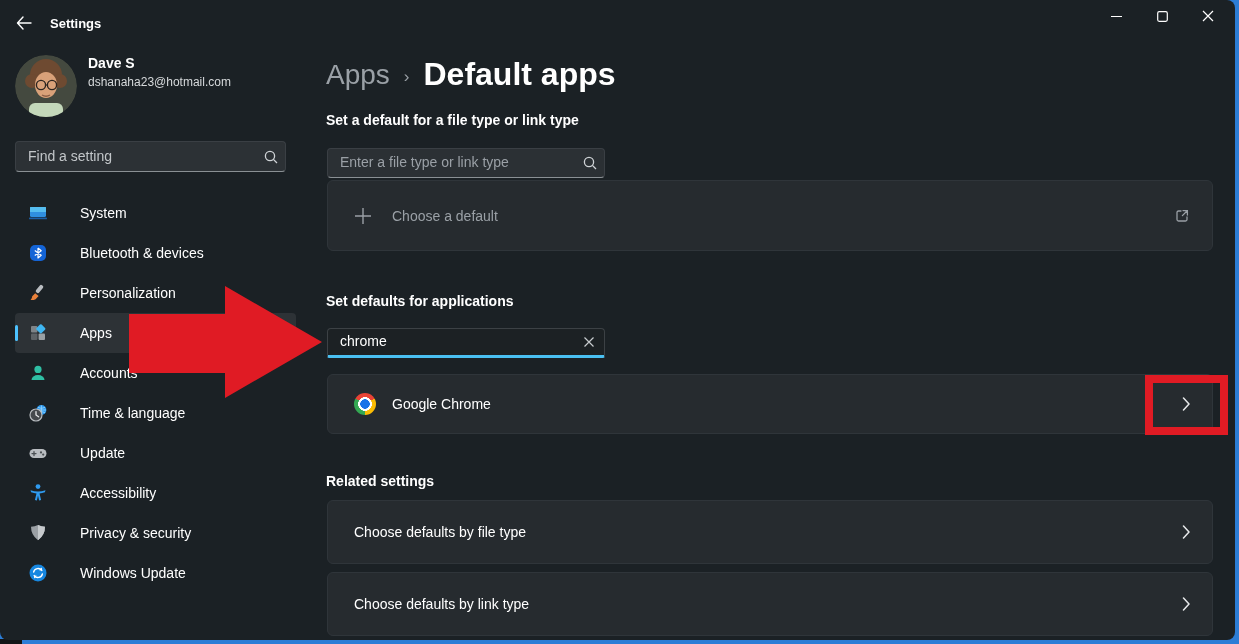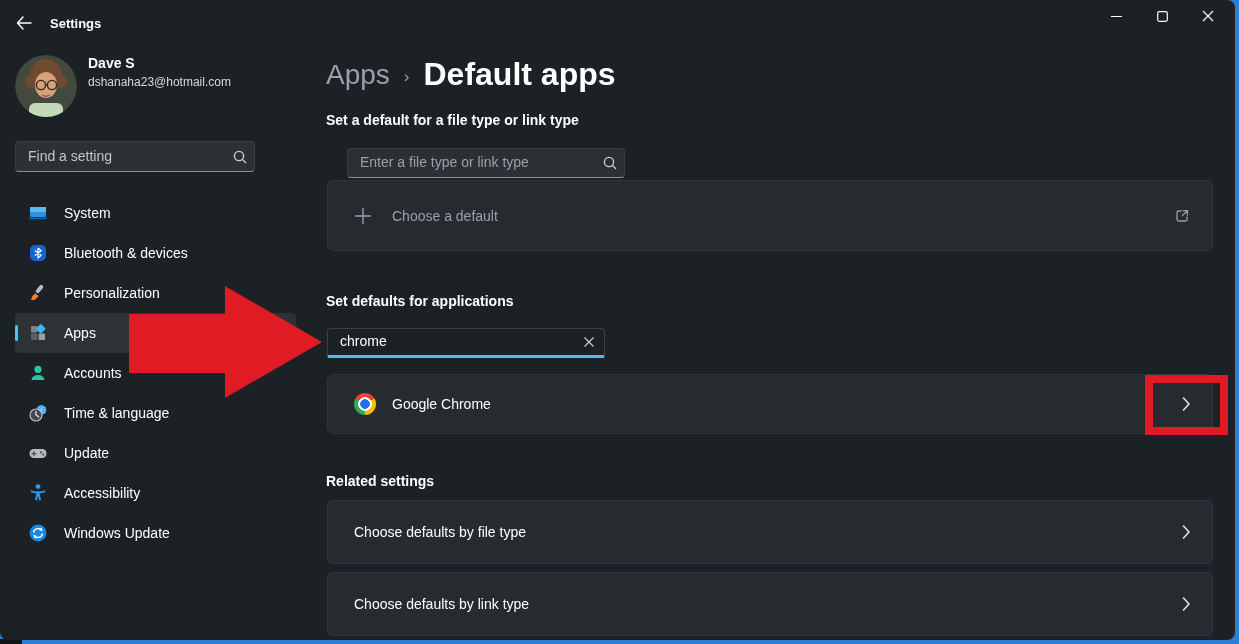--- a/index.html
+++ b/index.html
@@ -21,31 +21,31 @@
   .win-btn { width:46px; height:32px; display:flex; align-items:center; justify-content:center; cursor:pointer; }
 
   
   .sidebar { position:absolute; left:0; top:48px; width:310px; bottom:0; }
   .profile { position:absolute; left:15px; top:7px; display:flex; align-items:flex-start; cursor:pointer; }
   .avatar { width:62px; height:62px; border-radius:50%; overflow:hidden; flex:0 0 62px; }
   .profile-txt { margin-left:11px; }
   .profile-name { font-size:14px; font-weight:700; color:#fff; }
   .profile-email { font-size:12px; color:#d6d9db; margin-top:4px; }
 
-  .find-box { position:absolute; left:15px; top:93px; width:240px; height:31px;
+  .find-box { position:absolute; left:15px; top:93px; width:271px; height:31px;
     background:#2c3135; border:1px solid #3a3f44; border-bottom:1px solid #8a9094;
     border-radius:4px; display:flex; align-items:center; }
   .find-box input { flex:1; background:transparent; border:none; outline:none;
     color:#e8eaec; font-size:14px; padding:0 10px 2px 12px; font-family:"Liberation Sans", sans-serif; }
   .find-box input::placeholder { color:#c2c6c9; }
   .find-ic { width:28px; display:flex; justify-content:center; align-items:center; }
 
   .nav { position:absolute; left:15px; top:145px; width:281px; }
   .nav-item { position:relative; height:40px; display:flex; align-items:center;
-    border-radius:4px; cursor:pointer; padding-left:13px; }
+    border-radius:4px; cursor:pointer; padding-left:13px;gap:16px; }
   .nav-item.selected { background:#2d3236; }
   .nav-pill { position:absolute; left:0; top:12px; width:3px; height:16px;
     border-radius:2px; background:#4cc2ff; }
   .nav-ic { width:20px; height:20px; display:flex; align-items:center; justify-content:center; }
   .nav-label { margin-left:16px; font-size:14px; color:#fff; }
 
   
   .main { position:absolute; left:310px; top:48px; right:0; bottom:0; }
   .crumbs { position:absolute; left:16px; top:8px; display:flex; align-items:center; }
   .crumb-parent { font-size:28px; color:#9aa0a6; cursor:pointer; }
@@ -237,20 +237,29 @@
         <div class="nav-item">
           <span class="nav-ic">
             <svg width="20" height="20" viewBox="0 0 20 20">
               <circle cx="10" cy="3.6" r="2.4" fill="#2f9bf0"></circle>
               <path d="M2.5 7.2 q7.5 2.6 15 0 l-0.6 2 q-3 1-5.4 1.2 l1.6 6.6 -2 0.6 -1.1-5 -1.1 5 -2-0.6 1.6-6.6 q-2.4-0.2-5.4-1.2 z" fill="#2f9bf0"></path>
             </svg>
           </span>
           <span class="nav-label">Accessibility</span>
         </div>
 
+        <div class="nav-item">
+          <span class="nav-ic">
+            <svg width="20" height="20" viewBox="0 0 20 20">
+              <path d="M10 2 q3.4 1.8 7 1.8 q0 8.4-7 13.4 q-7-5-7-13.4 q3.6 0 7-1.8 z" fill="#9ba0a5"></path>
+              <path d="M10 2 q3.4 1.8 7 1.8 q0 8.4-7 13.4 z" fill="#c6cacd"></path>
+            </svg>
+          </span>
+          <span class="nav-label">Privacy &amp; security</span>
+        </div>
 
         <div class="nav-item">
           <span class="nav-ic">
             <svg width="20" height="20" viewBox="0 0 20 20">
               <circle cx="10" cy="10" r="8.5" fill="#1787e0"></circle>
               <path d="M5.6 9 a4.6 4.6 0 0 1 8.2-1.6" stroke="#ffffff" stroke-width="1.4" fill="none" stroke-linecap="round"></path>
               <path d="M14.4 11 a4.6 4.6 0 0 1 -8.2 1.6" stroke="#ffffff" stroke-width="1.4" fill="none" stroke-linecap="round"></path>
               <path d="M13.9 4.6 l0.2 3 -3-0.4 z" fill="#ffffff"></path>
               <path d="M6.1 15.4 l-0.2-3 3 0.4 z" fill="#ffffff"></path>
             </svg>
@@ -264,21 +273,21 @@
     <div class="main">
 
       <div class="crumbs">
         <span class="crumb-parent">Apps</span>
         <span class="crumb-sep">›</span>
         <span class="crumb-current">Default apps</span>
       </div>
 
       <div class="sec-h" style="top:64px;">Set a default for a file type or link type</div>
 
-      <div class="search-input" style="top:100px;margin-left:20px;">
+      <div class="search-input" style="top:100px;">
         <input type="text" placeholder="Enter a file type or link type" style="">
         <span class="find-ic">
           <svg width="14" height="14" viewBox="0 0 14 14">
             <circle cx="6" cy="6" r="4.6" stroke="#cfd3d6" stroke-width="1.3" fill="none"></circle>
             <line x1="9.4" y1="9.4" x2="13" y2="13" stroke="#cfd3d6" stroke-width="1.3"></line>
           </svg>
         </span>
       </div>
 
       <div class="card" style="top:132px; height:71px;">

